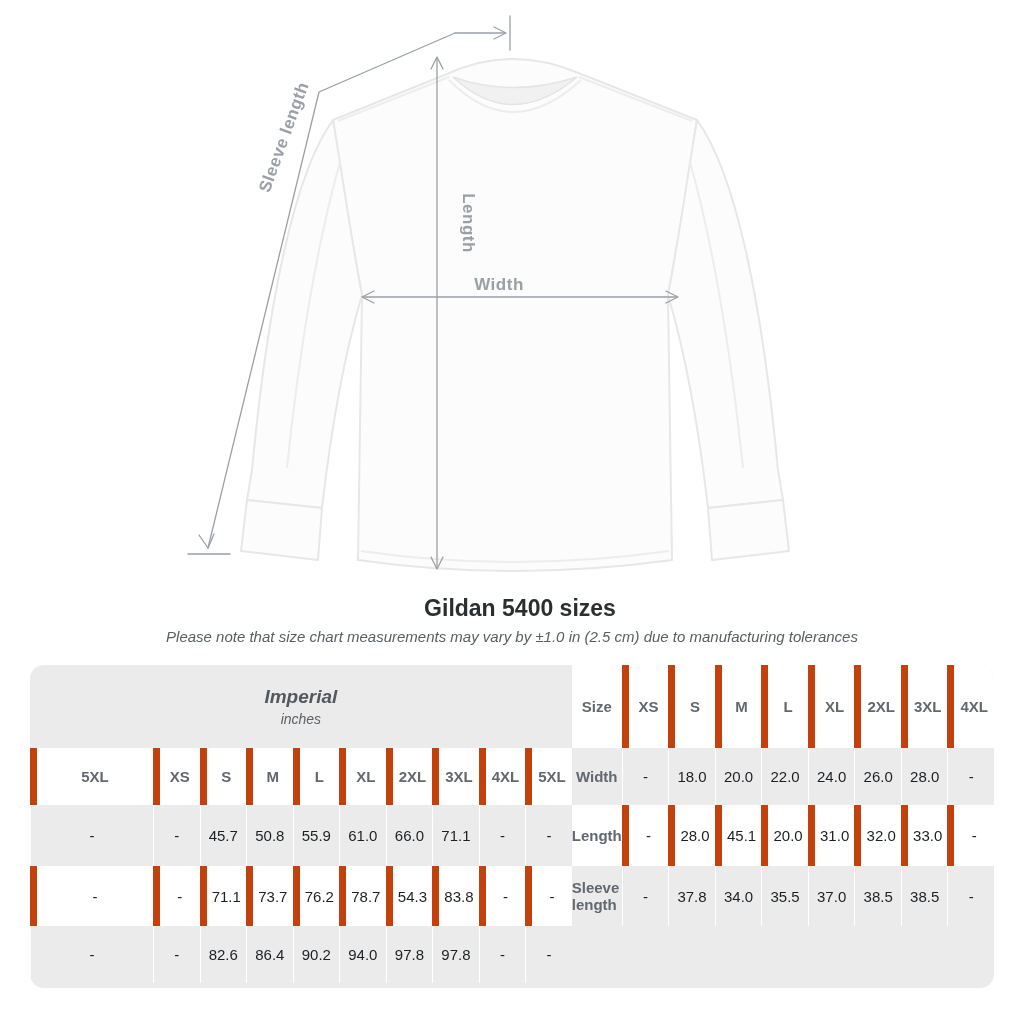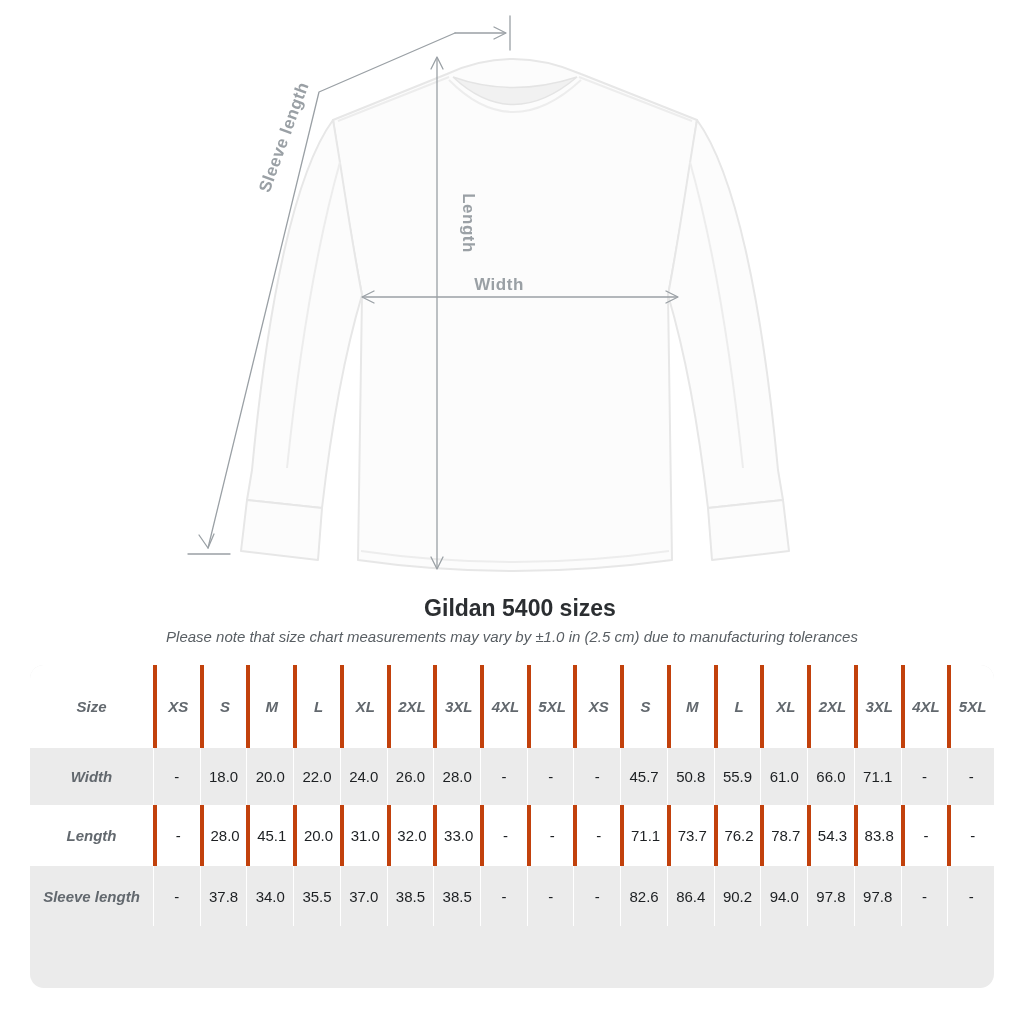--- a/index.html
+++ b/index.html
@@ -26,23 +26,23 @@
         overflow:hidden;display:grid;grid-template-columns:123px repeat(18,1fr);
         grid-template-rows:83px 57px 61px 60px 57px;padding-bottom:5px;}
   .band{grid-row:1;display:flex;flex-direction:column;align-items:center;justify-content:center;gap:3px;}
   .band-imperial{grid-column:1 / span 10;}
   .band-metric{grid-column:11 / span 9;}
   .band-title{font-style:italic;font-weight:700;font-size:19px;color:#53585d;}
   .band-sub{font-style:italic;font-weight:400;font-size:14px;color:#5c6166;}
   .trow{display:contents;}
   .cell{display:flex;align-items:center;justify-content:center;font-size:15px;}
   .trow-white .cell{background:#ffffff;}
-  .trow-white .cell + .cell{border-left:4px solid #c2410c;}
+  .trow-white .cell + .cell{border-left:7px solid #c2410c;}
   .trow-gray  .cell + .cell{border-left:1px solid #ffffff;}
-  .hdr,.lbl{font-weight:700;color:#62686e;font-style:italic;}
+  .hdr,.lbl{font-weight:700;color:#62686e;}
   .val{font-weight:400;color:#1d2023;}
 </style>
 </head>
 <body>
 
 <div class="page">
 
   <div class="diagram">
     <svg width="1024" height="592" viewBox="0 0 1024 592">
 
@@ -92,20 +92,24 @@
       </g>
       <text class="measure-label" x="499" y="290" text-anchor="middle">Width</text>
     </svg>
   </div>
 
   <h1 class="title">Gildan 5400 sizes</h1>
   <p class="note">Please note that size chart measurements may vary by ±1.0 in (2.5 cm) due to manufacturing tolerances</p>
 
   <div class="card">
 
+    <div class="band band-imperial">
+      <div class="band-title">Imperial</div>
+      <div class="band-sub">inches</div>
+    </div>
 
     <div class="trow trow-white">
       <div class="cell hdr">Size</div>
       <div class="cell hdr">XS</div>
       <div class="cell hdr">S</div>
       <div class="cell hdr">M</div>
       <div class="cell hdr">L</div>
       <div class="cell hdr">XL</div>
       <div class="cell hdr">2XL</div>
       <div class="cell hdr">3XL</div>

